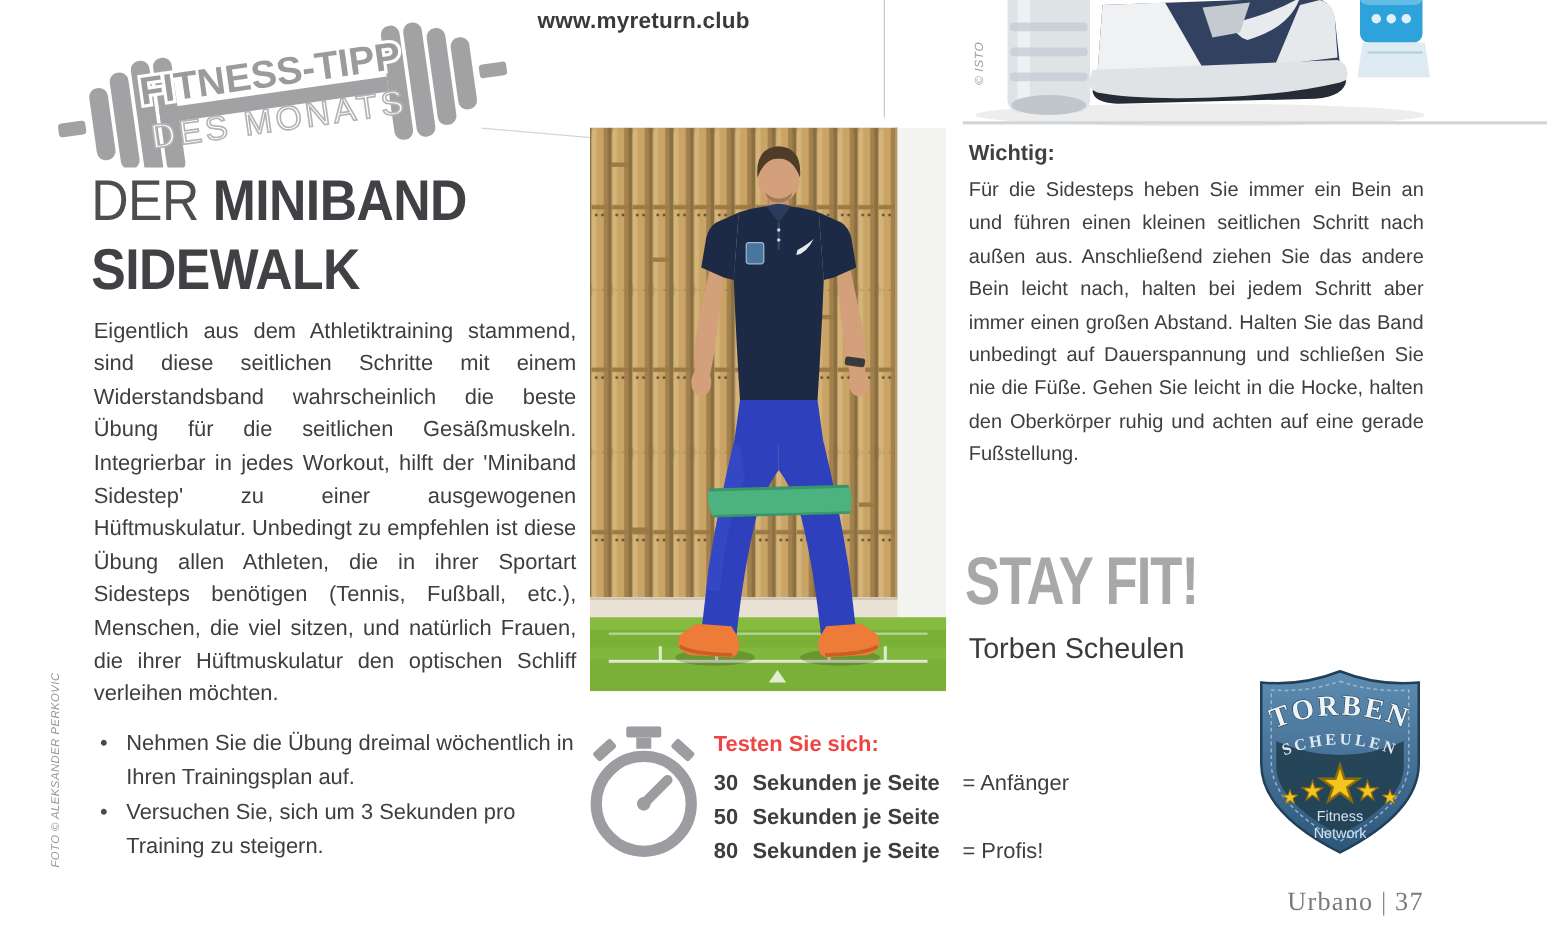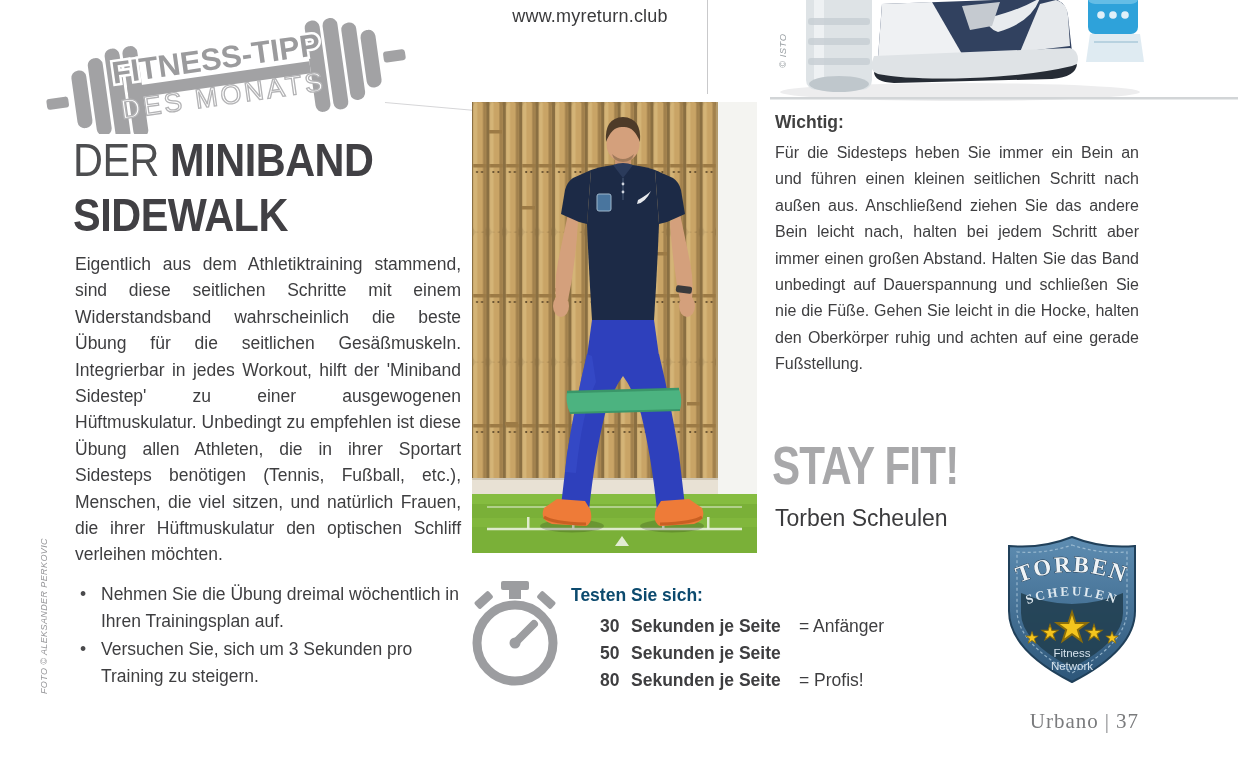--- a/index.html
+++ b/index.html
@@ -1,22 +1,22 @@
 <!DOCTYPE html>
 <html><head>
 <meta charset="utf-8">
 <style>
   html,body{margin:0;padding:0;background:#ffffff;}
   .page{position:relative;width:1238px;height:757px;background:#ffffff;overflow:hidden;
         font-family:"Liberation Sans", sans-serif;color:#3e3e40;}
 
   
   .logo{position:absolute;left:42px;top:2px;}
-  .site-top{position:absolute;left:430px;top:6px;width:320px;text-align:center;
-            font-size:18px;font-weight:normal;color:#3a3a3c;letter-spacing:.2px;}
+  .site-top{position:absolute;left:430px;top:6px;width:320px;
+            font-size:18px;font-weight:bold;color:#3a3a3c;letter-spacing:.2px;}
   .top-divider{position:absolute;left:707px;top:0;width:1px;height:94px;background:#c9c9cb;}
   .product-photo{position:absolute;left:770px;top:0;}
   .connector{position:absolute;left:385px;top:102px;width:88px;height:1px;background:#d6d6d8;
              transform:rotate(5deg);transform-origin:0 0;}
 
   
   .title{position:absolute;left:73px;top:133px;margin:0;font-size:46px;line-height:55px;
          font-weight:bold;color:#414044;letter-spacing:-.5px;transform:scaleX(.9);
          transform-origin:0 0;white-space:nowrap;}
   .title .light{font-weight:400;color:#4d4e50;}
@@ -42,23 +42,23 @@
   .stayfit{position:absolute;left:772px;top:434px;font-size:54px;font-weight:bold;
            color:#a8a8aa;letter-spacing:-1px;transform:scaleX(.78);transform-origin:0 0;
            white-space:nowrap;}
   .trainer-name{position:absolute;left:775px;top:505px;font-size:23px;font-weight:normal;color:#3b3b3d;text-align:right;}
   .trainer-site{position:absolute;left:775px;top:532px;font-size:17.5px;color:#3e3e40;}
   .badge{position:absolute;left:1005px;top:533px;}
 
   
   .stopwatch{position:absolute;left:471px;top:581px;}
   .test{position:absolute;left:571px;top:585px;font-size:17.5px;}
-  .test-h{font-weight:bold;color:#0c4a6e;margin-bottom:7px;}
+  .test-h{font-weight:bold;color:#ef4444;margin-bottom:7px;}
   .test-row{display:flex;line-height:27.2px;}
-  .test-row .num{flex:0 0 31px;font-weight:bold;margin-left:29px;}
+  .test-row .num{flex:0 0 31px;font-weight:bold;}
   .test-row .lbl{flex:0 0 156px;font-weight:bold;}
   .test-row .res{font-weight:400;margin-left:12px;}
 
   
   .footer{position:absolute;right:99px;top:709px;font-family:"Liberation Serif", serif;
           font-size:21px;color:#7a7b7d;letter-spacing:1px;}
   .footer .sep{margin:0 6px;color:#8a8b8d;}
 </style>
 </head>
 <body>

